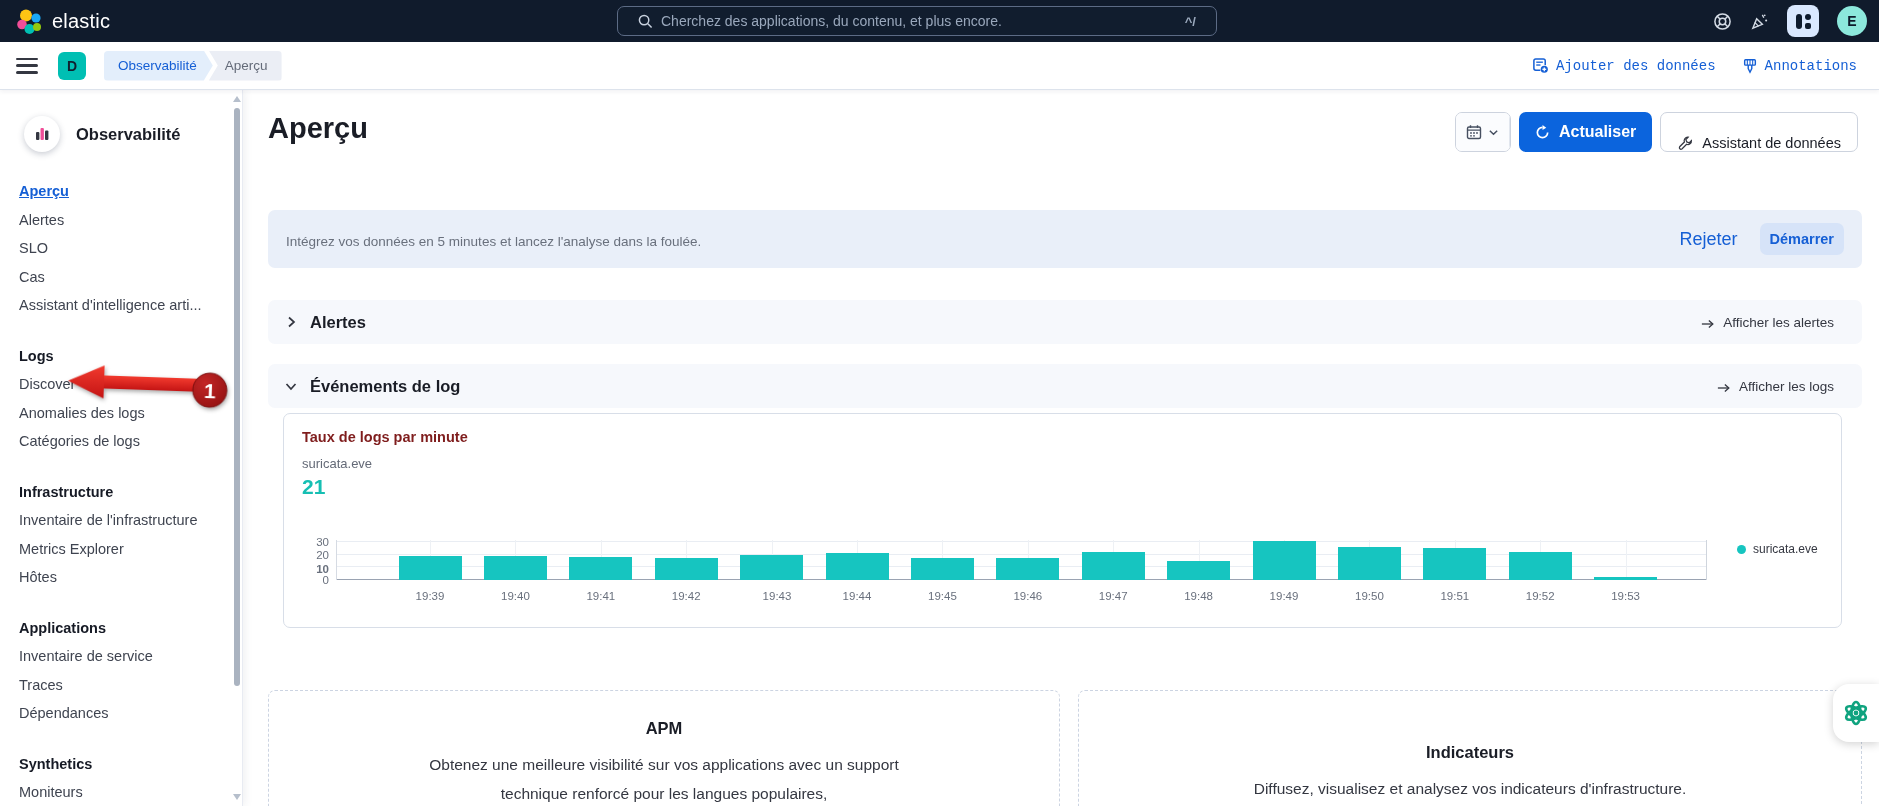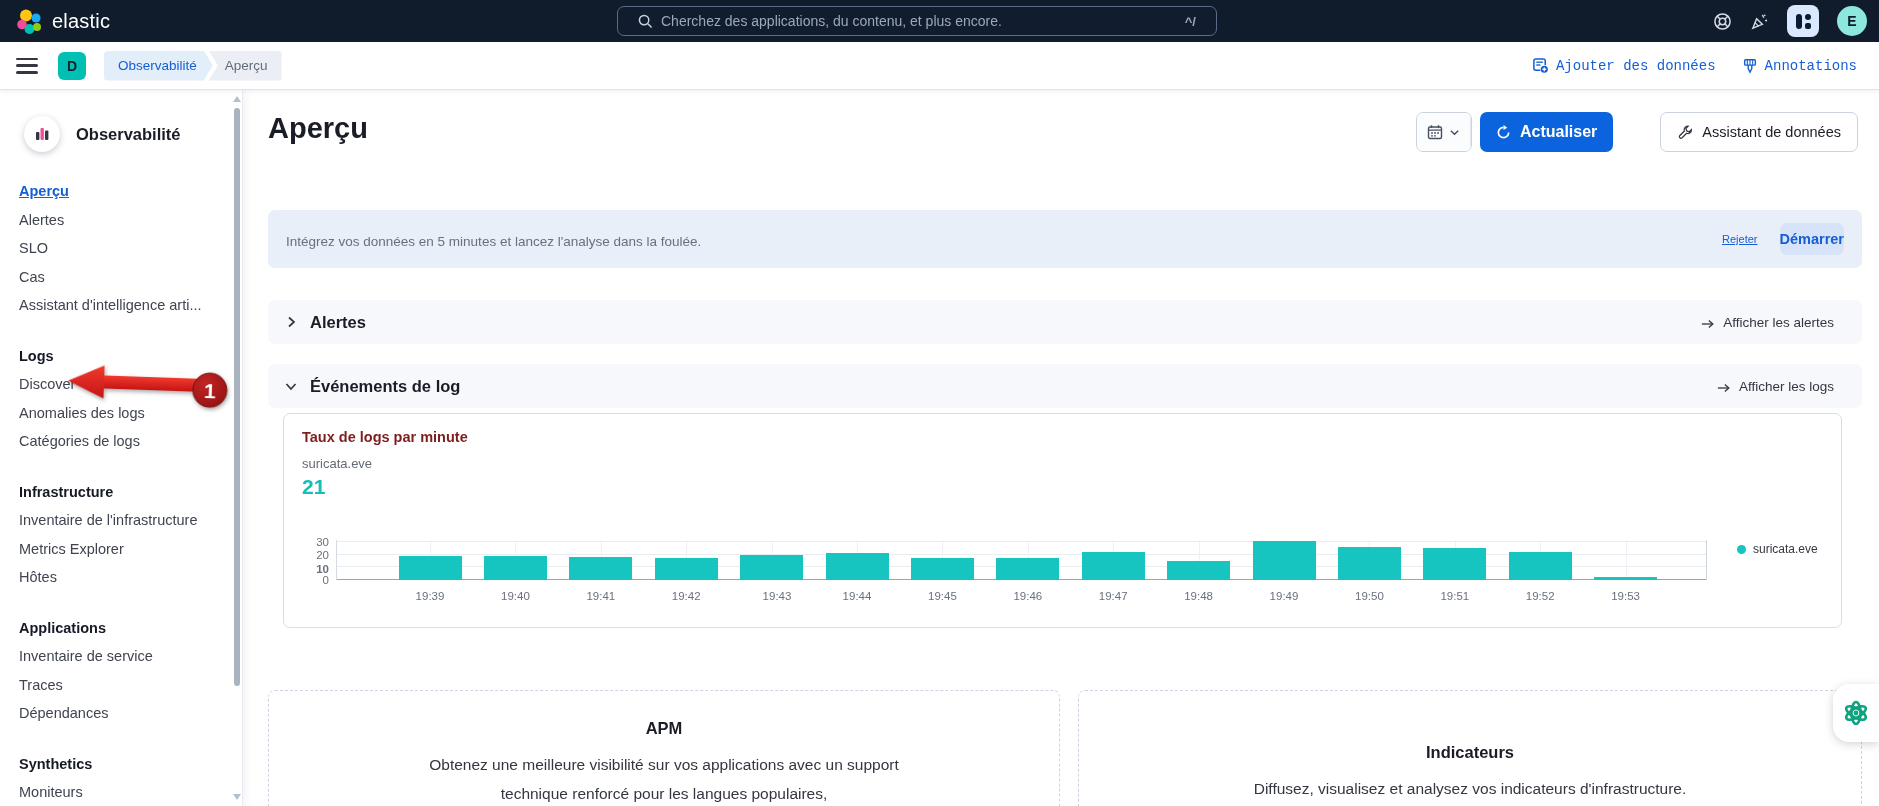--- a/index.html
+++ b/index.html
@@ -60,31 +60,31 @@
   
   .main { position:absolute; left:243px; top:90px; right:0; bottom:0; background:#fff; }
   .page-title { position:absolute; left:25px; top:22px; font-size:29px; font-weight:bold; color:#1a1d26; }
   .controls { position:absolute; right:21px; top:22px; display:flex; align-items:center; gap:8px; height:40px; }
   .datepicker { display:flex; align-items:stretch; height:40px; border:1px solid #cdd3de; border-radius:7px; background:#fff; overflow:hidden; cursor:pointer; }
   .dp-left { display:flex; align-items:center; gap:6px; padding:0 10px; border-right:1px solid #e1e6ee; background:#fbfcfe; }
   .dp-text { display:flex; align-items:center; padding:0 14px; font-size:14.5px; color:#343741; }
   .btn-primary { height:40px; background:#0b64dd; color:#fff; border:none; border-radius:7px; font-size:16px; font-weight:600;
                  display:flex; align-items:center; gap:9px; padding:0 16px; cursor:pointer; font-family:inherit; }
   .btn-secondary { height:40px; background:#fff; color:#1a1d26; border:1px solid #cdd3de; border-radius:7px; font-size:14.5px; font-weight:500;
-                   display:flex; align-items:center; gap:9px; padding:0 16px; cursor:pointer; font-family:inherit;margin-left:39px; }
+                   display:flex; align-items:flex-end; gap:9px; padding:0 16px; cursor:pointer; font-family:inherit; }
 
   .banner { position:absolute; left:25px; top:120px; width:1594px; height:58px; background:#e9eff9; border-radius:7px;
             display:flex; align-items:center; }
   .banner-texts { margin-left:18px; }
   .banner-title { font-size:14.5px; font-weight:bold; color:#1a1d26; }
   .banner-sub { font-size:13.5px; color:#69707d; margin-top:4px; }
   .banner-actions { position:absolute; right:18px; display:flex; align-items:center; gap:22px; }
-  .link-blue { color:#155fd5; font-size:11px; font-weight:500; cursor:pointer;text-decoration:underline; }
+  .link-blue { color:#155fd5; font-size:18px; font-weight:500; cursor:pointer; }
   .btn-start { background:#d6e3f8; color:#155fd5; font-size:14.5px; font-weight:600; border:none; border-radius:7px;
-               padding:8px 0; cursor:pointer; font-family:inherit; }
+               padding:8px 10px; cursor:pointer; font-family:inherit; }
 
   .section-bar { position:absolute; left:25px; width:1594px; height:44px; background:#f6f8fc; border-radius:7px;
                  display:flex; align-items:center; }
   .section-bar .chev { margin-left:16px; display:flex; align-items:center; }
   .section-title { margin-left:12px; font-size:16.5px; font-weight:bold; color:#1a1d26; }
   .section-link { position:absolute; right:28px; display:flex; align-items:flex-end; gap:8px; font-size:13.5px; font-weight:500; color:#343741; cursor:pointer; }
 
   
   .chart-card { position:absolute; left:40px; top:323px; width:1559px; height:215px; background:#fff; border:1px solid #d8dee8; border-radius:7px; }
   .chart-title { position:absolute; left:18px; top:15px; font-size:14.5px; font-weight:bold; color:#7f1d1d; }

